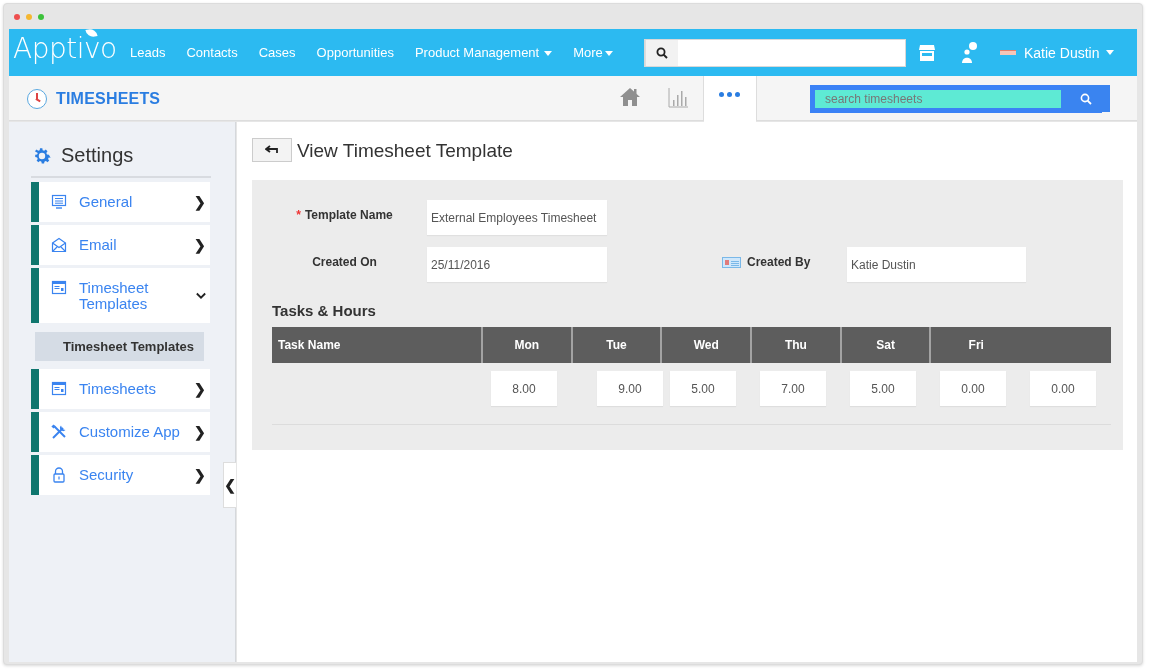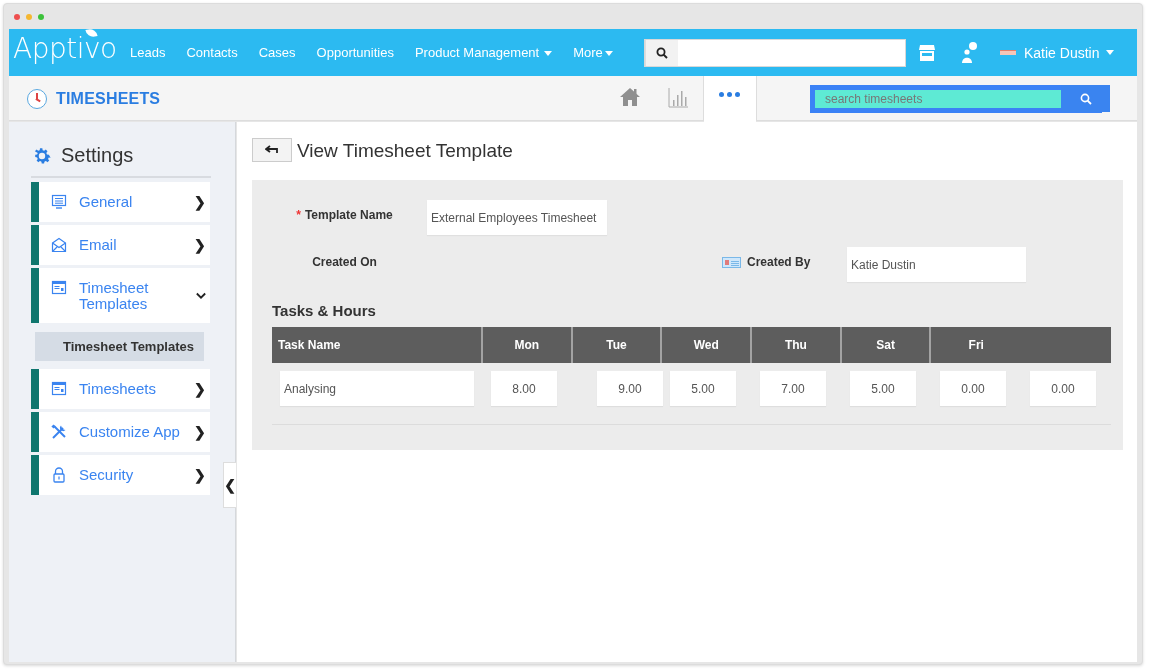--- a/index.html
+++ b/index.html
@@ -312,40 +312,42 @@
   </div>
   <div class="page-title">View Timesheet Template</div>
 
   <div class="panel">
     <div class="field-label" style="left:40px;top:28px;width:105px"><span class="req">*</span><span>Template Name</span></div>
     <div class="field-box" style="left:175px;top:20px;width:180px">
         <span>External Employees Timesheet</span>
       </div>
 
     <div class="field-label" style="left:40px;top:75px;width:105px">Created On</div>
+    <div class="field-box" style="left:175px;top:67px;width:180px">
+        <span>25/11/2016</span>
+      </div>
 
     <div class="field-label" style="left:470px;top:75px;width:100px;text-align:left"><span class="vcard-icon"></span><span>Created By</span></div>
     <div class="field-box" style="left:595px;top:67px;width:179px">
         <span>Katie Dustin</span>
       </div>
 
     <div class="section-title">Tasks &amp; Hours</div>
 
     <div class="grid-head">
       <div class="col task">Task Name</div>
       <div class="col day">Mon</div>
       <div class="col day">Tue</div>
       <div class="col day">Wed</div>
       <div class="col day">Thu</div>
       <div class="col day">Sat</div>
       <div class="col day">Fri</div>
     </div>
 
     <div class="grid-row">
-      <div class="cell task">Analysing</div>
       <div class="cell day" style="left:219px">8.00</div>
       <div class="cell day" style="left:325px">9.00</div>
       <div class="cell day" style="left:398px">5.00</div>
       <div class="cell day" style="left:488px">7.00</div>
       <div class="cell day" style="left:578px">5.00</div>
       <div class="cell day" style="left:668px">0.00</div>
       <div class="cell day" style="left:758px">0.00</div>
     </div>
     <div class="grid-rule"></div>
   </div>

